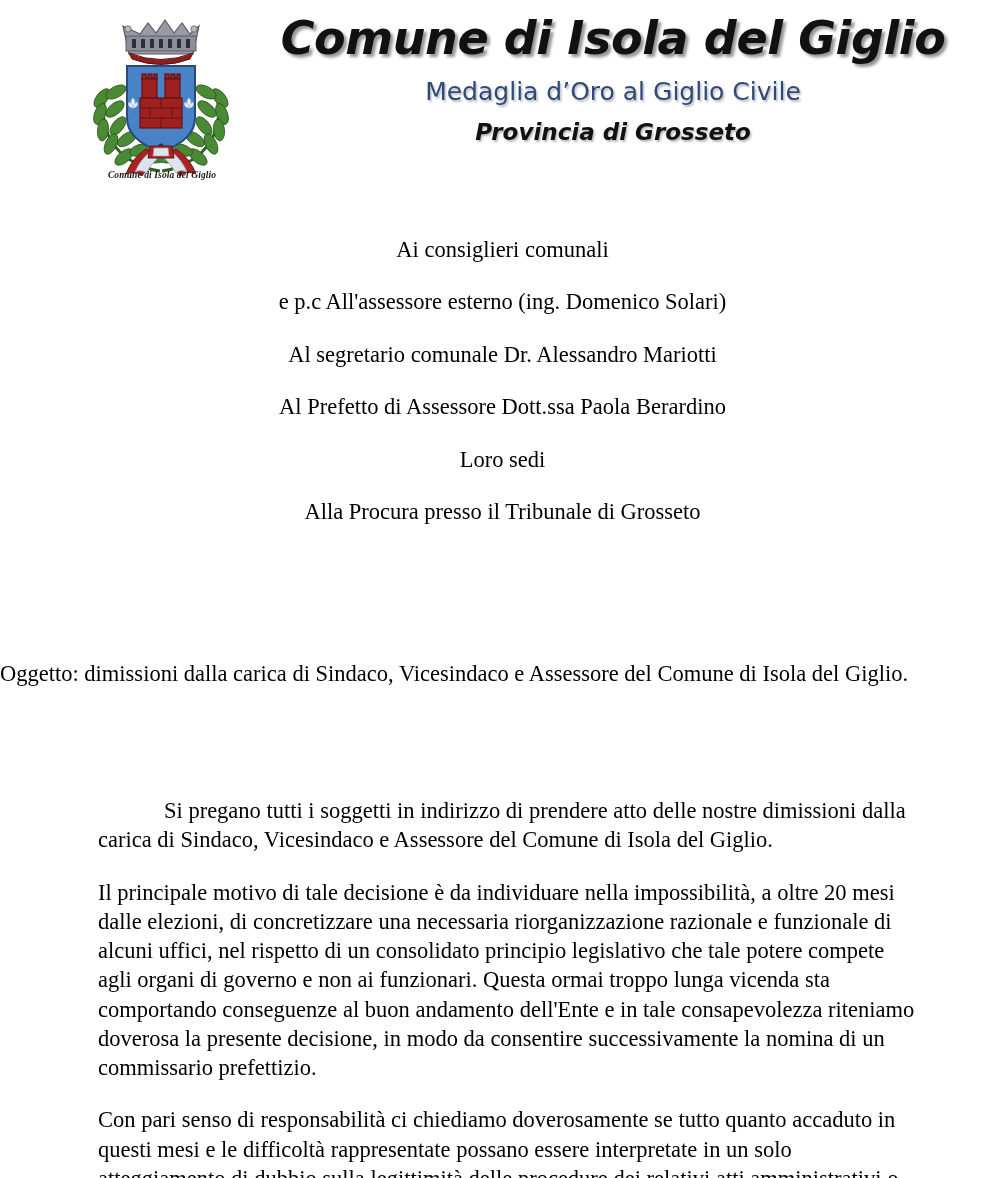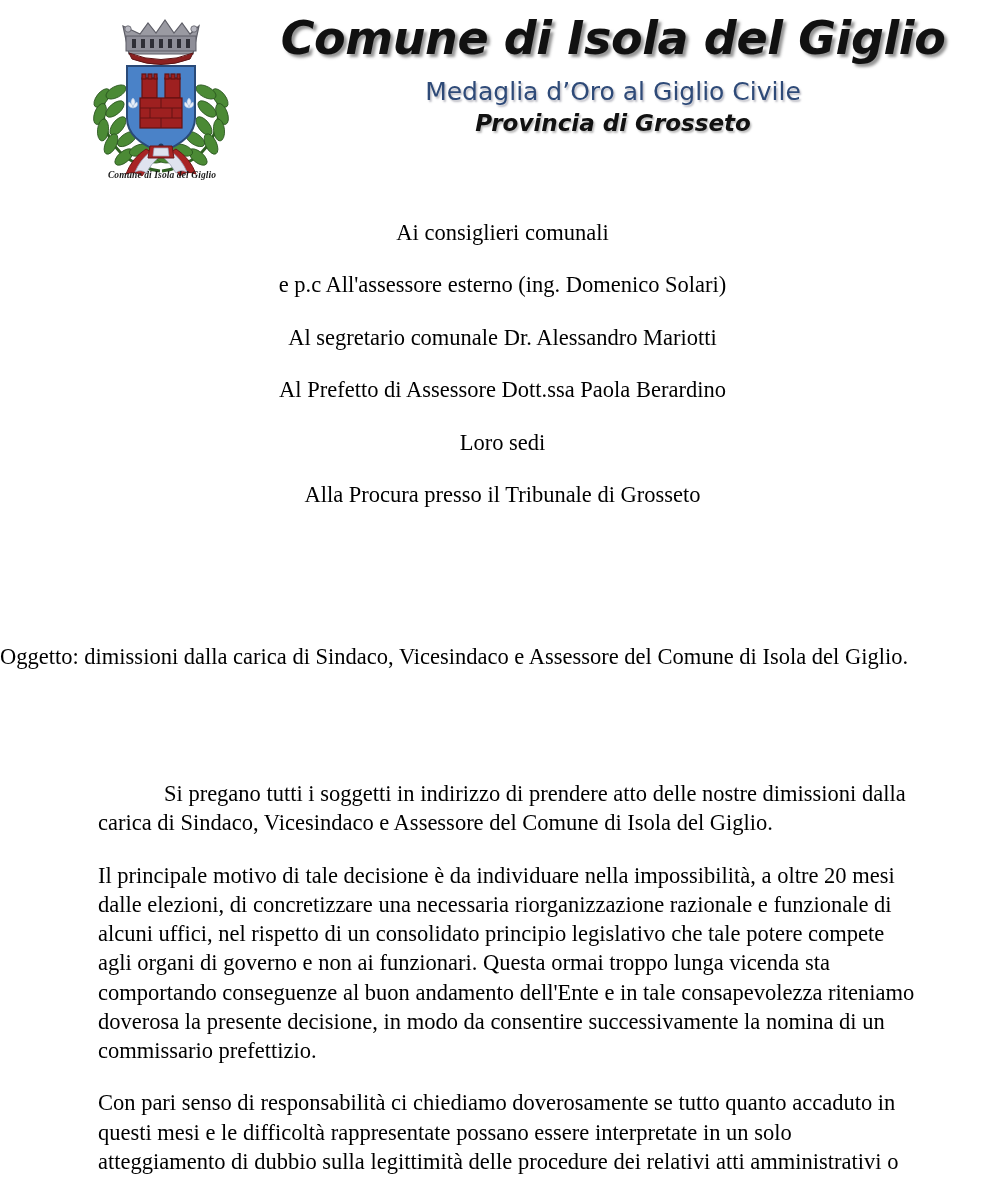--- a/index.html
+++ b/index.html
@@ -78,33 +78,34 @@
     text-shadow: 1.5px 1.5px 2px rgba(170,170,180,0.8);
   }
 
   .doc-subtitle-2 {
     font-family: "DejaVu Sans", "Liberation Sans", sans-serif;
     font-style: italic;
     font-weight: bold;
     font-size: 23px;
     line-height: 1.3;
     color: #111111;
+    margin-top: 9px;
     text-shadow: 1.5px 1.5px 2px rgba(170,170,170,0.8);
   }
 
   
   .page-body {
     position: absolute;
     left: 0;
     top: 200px;
     width: 1000px;
   }
 
   .addressees {
-    margin-top: 19px;
+    margin-top: 36px;
     padding-left: 90px;
     padding-right: 85px;
   }
   .addressee-line {
     font-size: 22.5px;
     line-height: 1.22;
     margin-bottom: 25px;
     text-align: center;
     white-space: nowrap;
   }

